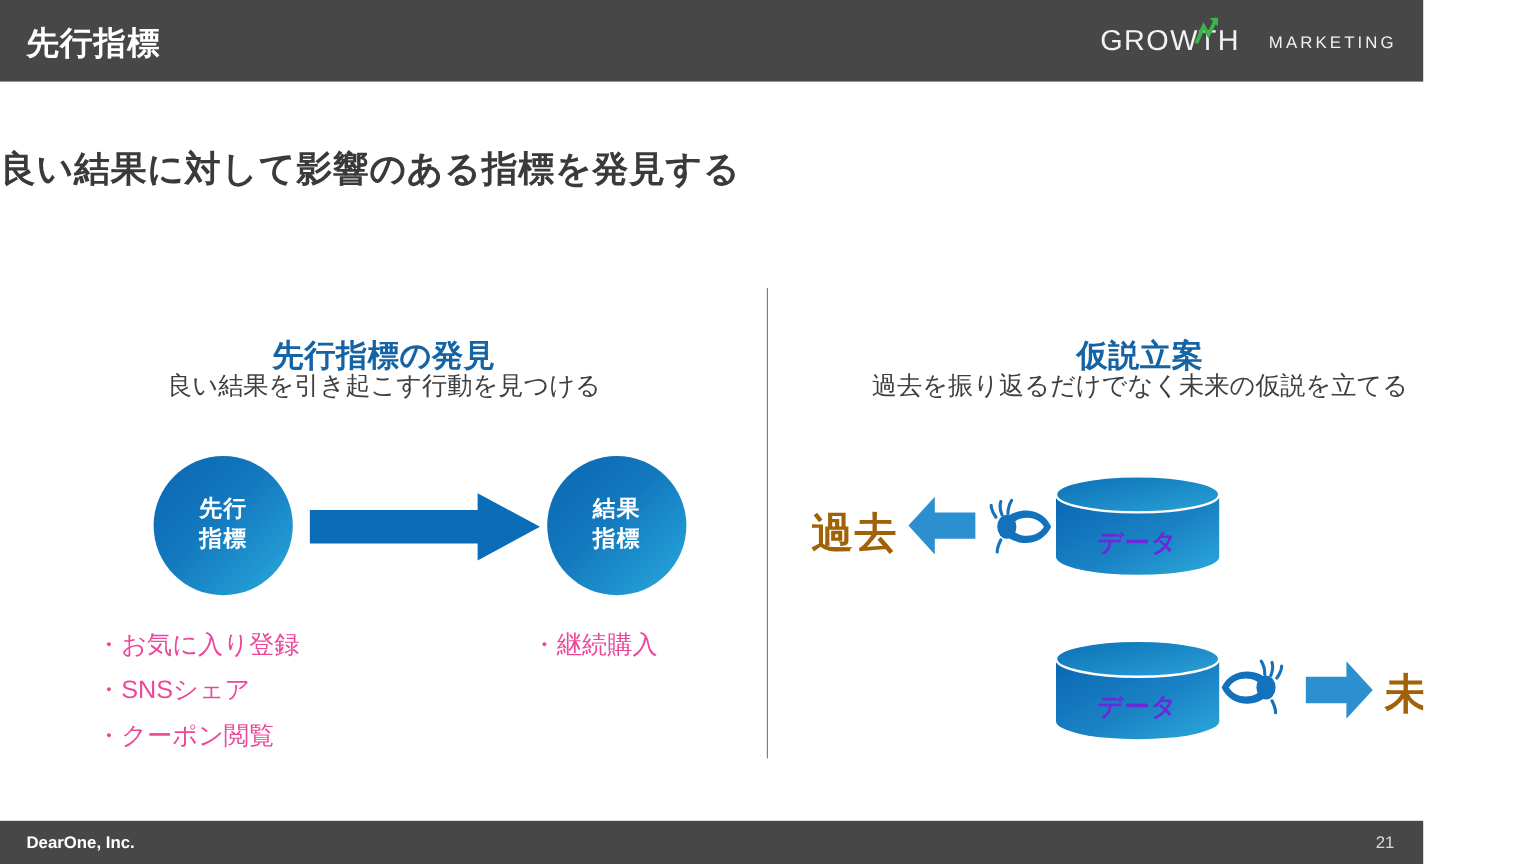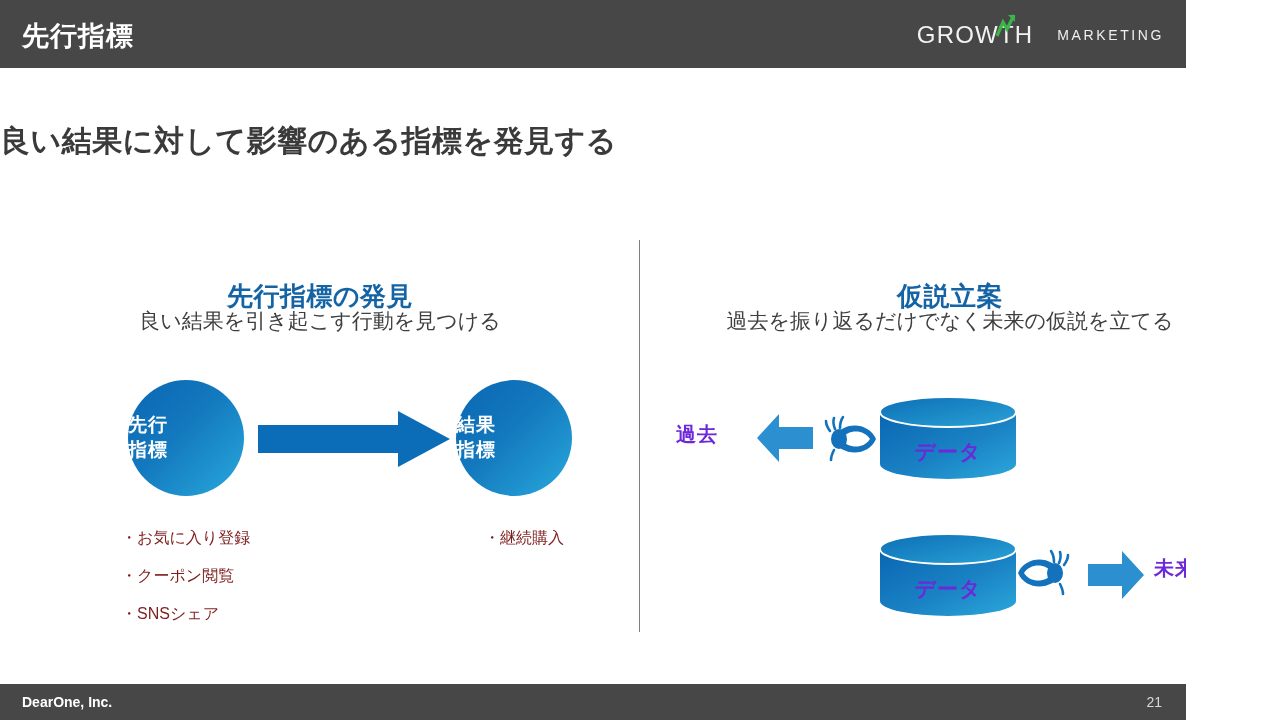--- a/index.html
+++ b/index.html
@@ -108,51 +108,51 @@
   .circle {
     position: absolute;
     width: 116px; height: 116px;
     border-radius: 50%;
     background: linear-gradient(135deg, #0a66b2 0%, #1379be 45%, #29a9dd 100%);
     color: #ffffff;
     font-size: 19px;
     font-weight: bold;
     display: flex;
     flex-direction: column;
+    align-items: center;
     justify-content: center;
     line-height: 1.30;
     letter-spacing: 1px;
   }
   .circle.lead   { left: 128px; top: 380px; }
   .circle.result { left: 456px; top: 380px; }
 
   .big-arrow {
     position: absolute;
     left: 258px; top: 409px;
     width: 192px; height: 60px;
   }
 
   
   .bullets {
     position: absolute;
-    font-size: 16px;
-    color: #7f1d1d;
+    font-size: 21px;
+    color: #ec4899;
     line-height: 38px;
     white-space: nowrap;
-    margin-left: 41px;
   }
   .bullets.left  { left: 80px;  top: 519px; }
   .bullets.right { left: 443px; top: 519px; }
 
   
   .kw {
     position: absolute;
-    font-size: 20px;
-    font-weight: bold;
-    color: #6d28d9;
+    font-size: 35px;
+    font-weight: bold;
+    color: #a16207;
     letter-spacing: 1px;
     white-space: nowrap;
   }
   .kw.past   { left: 676px;  top: 421px; }
   .kw.future { left: 1154px; top: 555px; }
 
   .flat-arrow {
     position: absolute;
     width: 56px; height: 48px;
   }
@@ -243,22 +243,22 @@
     </svg>
   </div>
 
   <div class="circle result">
     <span>結果</span>
     <span>指標</span>
   </div>
 
   <div class="bullets left">
     <div>・お気に入り登録</div>
+    <div>・SNSシェア</div>
     <div>・クーポン閲覧</div>
-    <div>・SNSシェア</div>
   </div>
 
   <div class="bullets right">
     <div>・継続購入</div>
   </div>
 
   <div class="col-head right">仮説立案</div>
   <div class="col-sub right">過去を振り返るだけでなく未来の仮説を立てる</div>
 
   <div class="kw past">過去</div>

